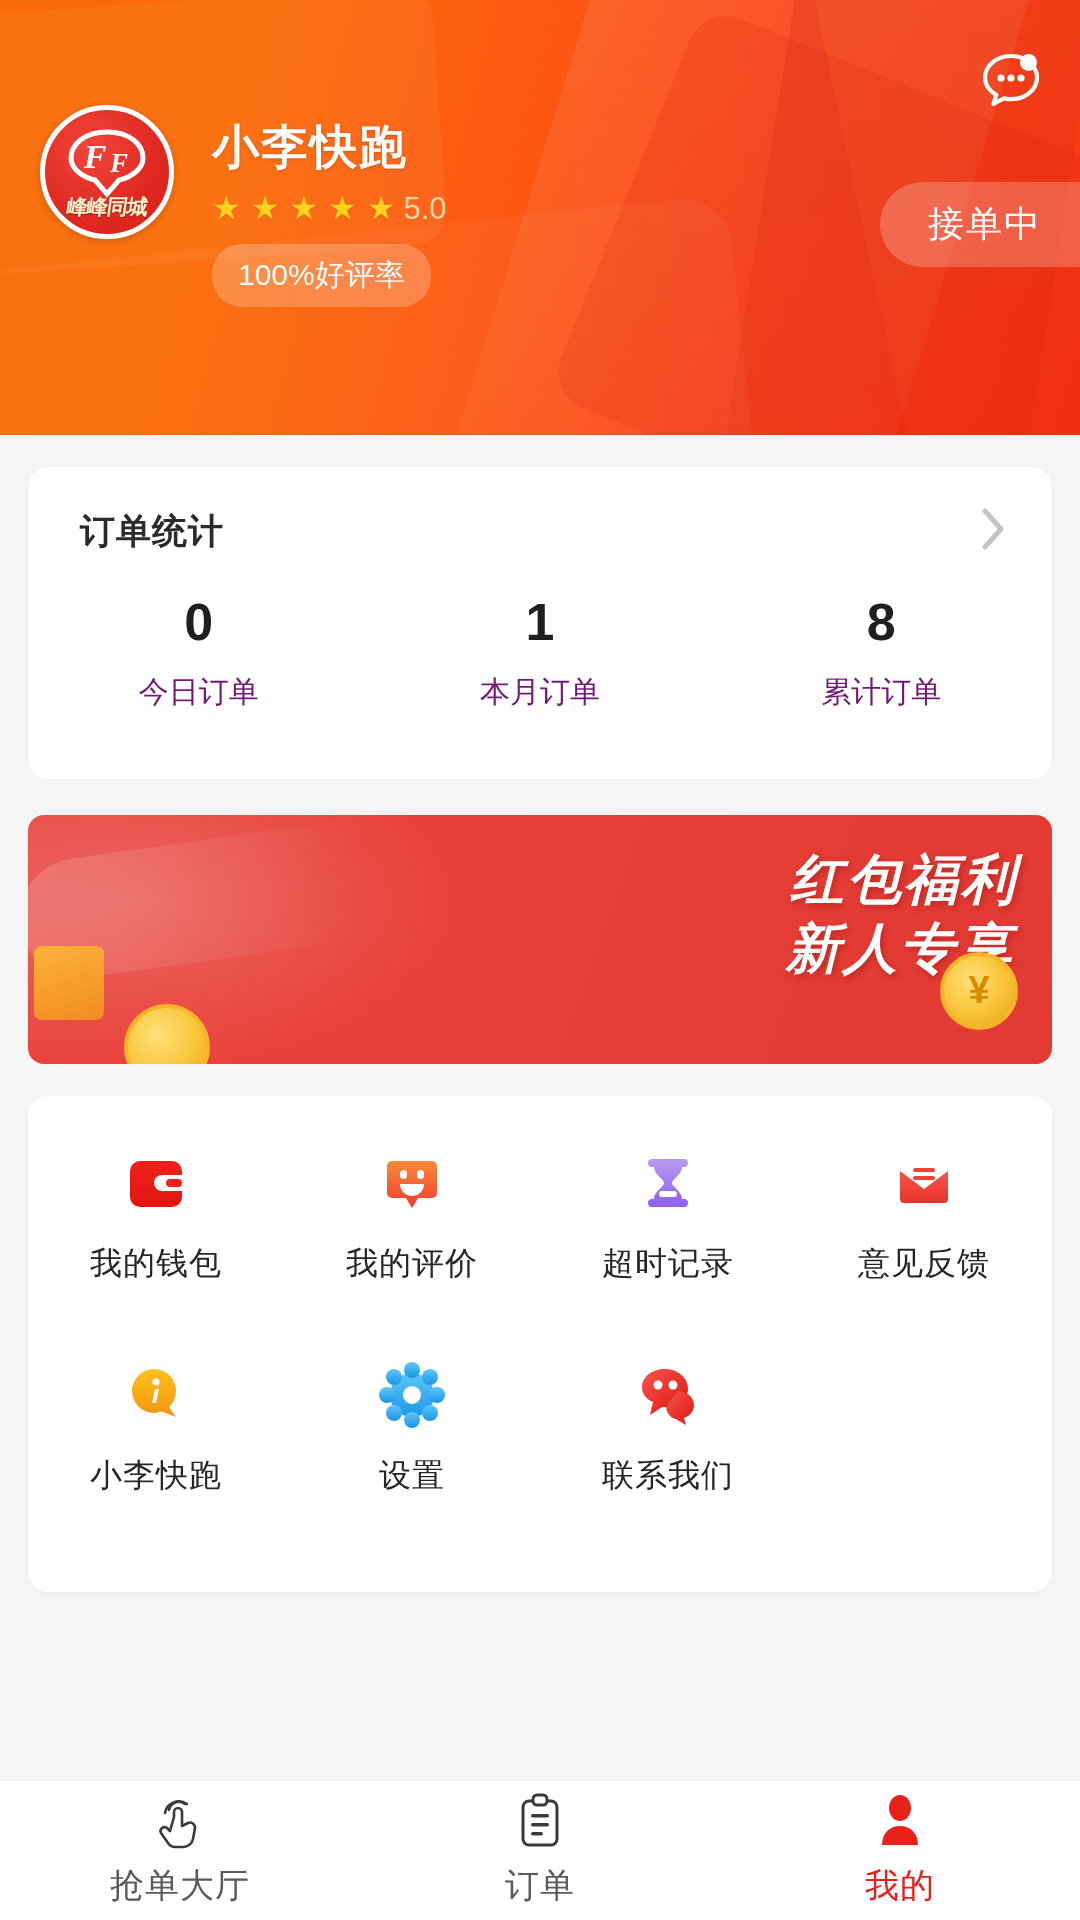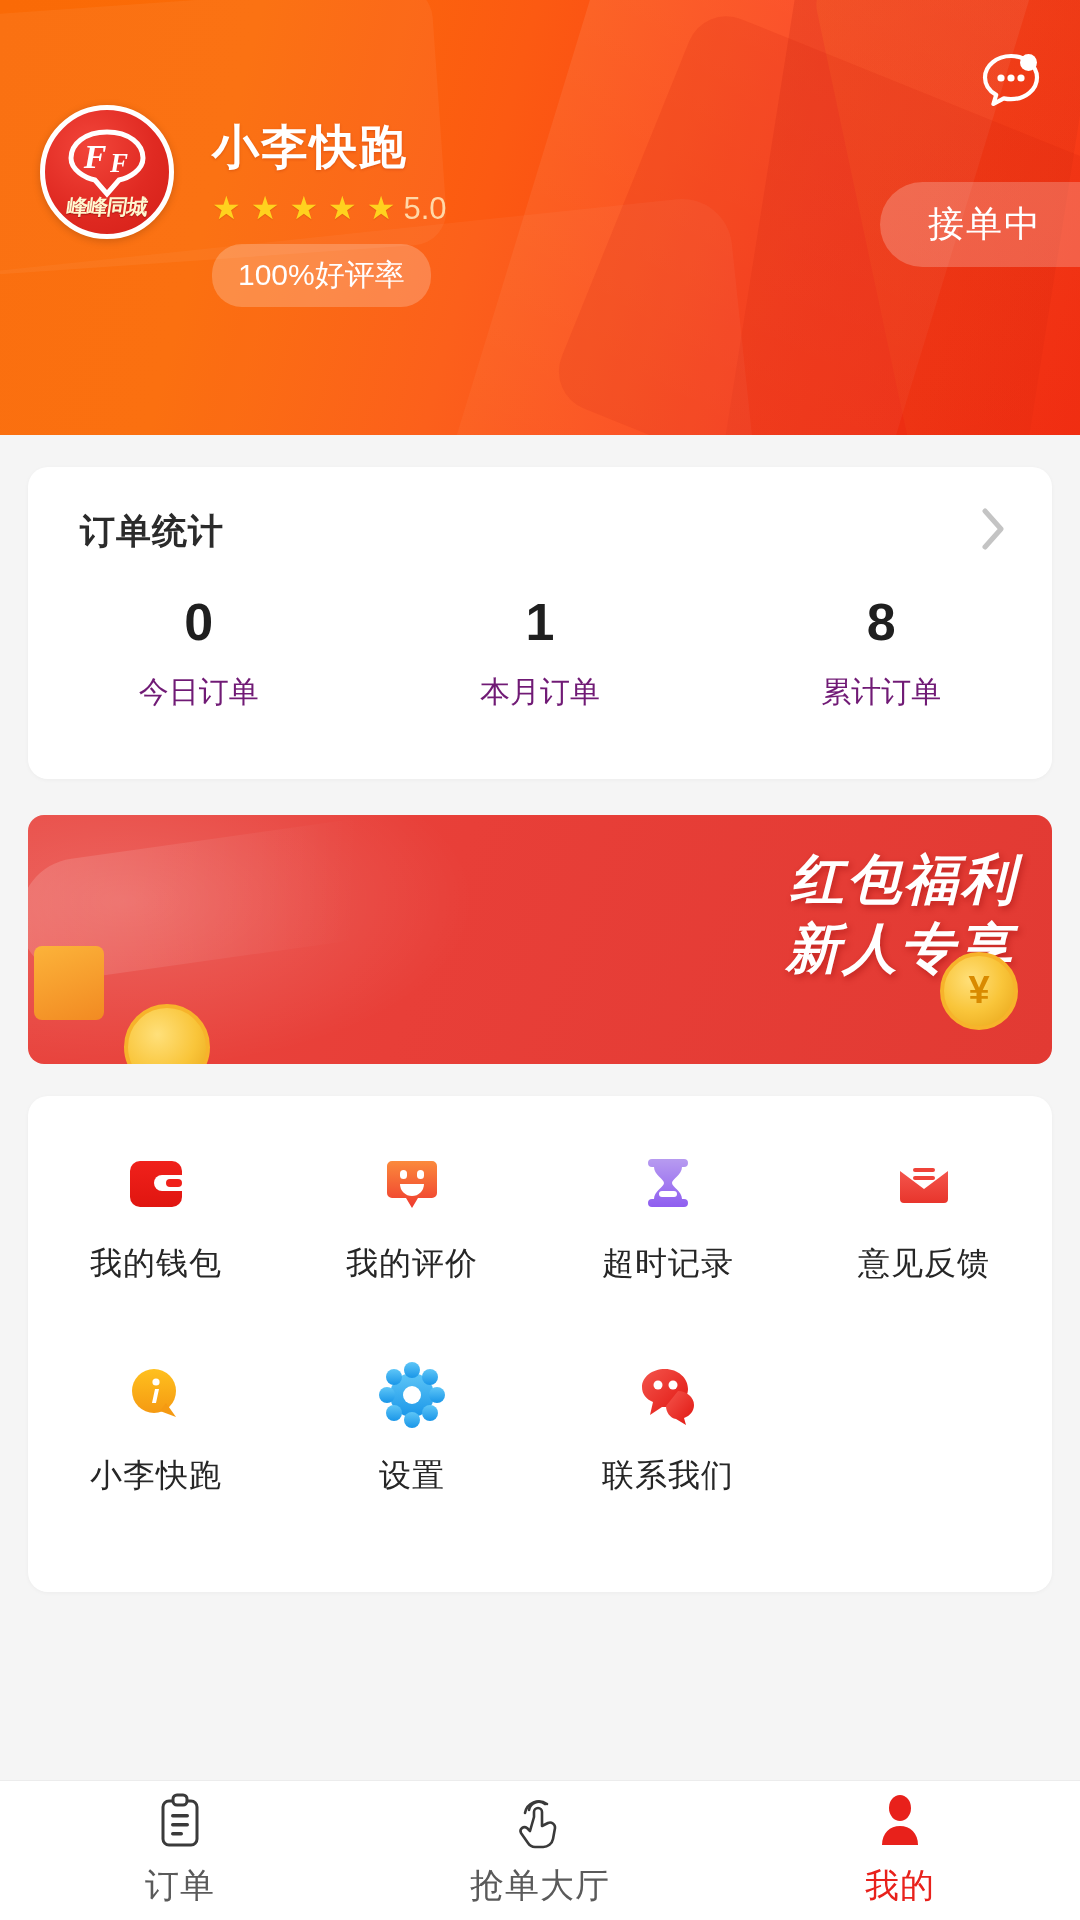--- a/index.html
+++ b/index.html
@@ -434,42 +434,42 @@
 
     </div>
   </div>
 
 </div>
 
 <div class="tabbar">
 
   <div class="tab">
     <div class="tab-ico">
+      <svg width="56" height="58" viewBox="0 0 56 58">
+        <path d="M17 17 a10 10 0 0 1 16 -6" fill="none" stroke="#3a3a3a" stroke-width="2.6" stroke-linecap="round"></path>
+        <path d="M13 20 a14 14 0 0 1 22 -9" fill="none" stroke="#3a3a3a" stroke-width="2.6" stroke-linecap="round"></path>
+        <path d="M22 24 v-5 a4 4 0 0 1 8 0 v14 l6 -3 a5 5 0 0 1 7 5 l-2 11 a10 10 0 0 1 -10 8 h-8 a9 9 0 0 1 -7 -4 l-7 -10 a4 4 0 0 1 6 -5 l3 3 z" fill="#ffffff" stroke="#3a3a3a" stroke-width="2.6" stroke-linejoin="round"></path>
+      </svg>
+    </div>
+    <div class="tab-lbl">抢单大厅</div>
+  </div>
+
+  <div class="tab">
+    <div class="tab-ico">
       <svg width="52" height="58" viewBox="0 0 52 58">
         <rect x="9" y="8" width="34" height="44" rx="6" fill="none" stroke="#3a3a3a" stroke-width="3"></rect>
         <rect x="19" y="2" width="14" height="10" rx="4" fill="#ffffff" stroke="#3a3a3a" stroke-width="3"></rect>
         <rect x="17" y="21" width="18" height="3.4" rx="1.7" fill="#3a3a3a"></rect>
         <rect x="17" y="30" width="18" height="3.4" rx="1.7" fill="#3a3a3a"></rect>
         <rect x="17" y="39" width="12" height="3.4" rx="1.7" fill="#3a3a3a"></rect>
       </svg>
     </div>
     <div class="tab-lbl">订单</div>
   </div>
 
-  <div class="tab">
-    <div class="tab-ico">
-      <svg width="56" height="58" viewBox="0 0 56 58">
-        <path d="M17 17 a10 10 0 0 1 16 -6" fill="none" stroke="#3a3a3a" stroke-width="2.6" stroke-linecap="round"></path>
-        <path d="M13 20 a14 14 0 0 1 22 -9" fill="none" stroke="#3a3a3a" stroke-width="2.6" stroke-linecap="round"></path>
-        <path d="M22 24 v-5 a4 4 0 0 1 8 0 v14 l6 -3 a5 5 0 0 1 7 5 l-2 11 a10 10 0 0 1 -10 8 h-8 a9 9 0 0 1 -7 -4 l-7 -10 a4 4 0 0 1 6 -5 l3 3 z" fill="#ffffff" stroke="#3a3a3a" stroke-width="2.6" stroke-linejoin="round"></path>
-      </svg>
-    </div>
-    <div class="tab-lbl">抢单大厅</div>
-  </div>
-
   <div class="tab active">
     <div class="tab-ico">
       <svg width="52" height="58" viewBox="0 0 52 58">
         <ellipse cx="26" cy="15" rx="11" ry="13" fill="#e8211b"></ellipse>
         <path d="M8 52 c0 -12 8 -19 18 -19 s18 7 18 19 z" fill="#e8211b"></path>
       </svg>
     </div>
     <div class="tab-lbl">我的</div>
   </div>
 

